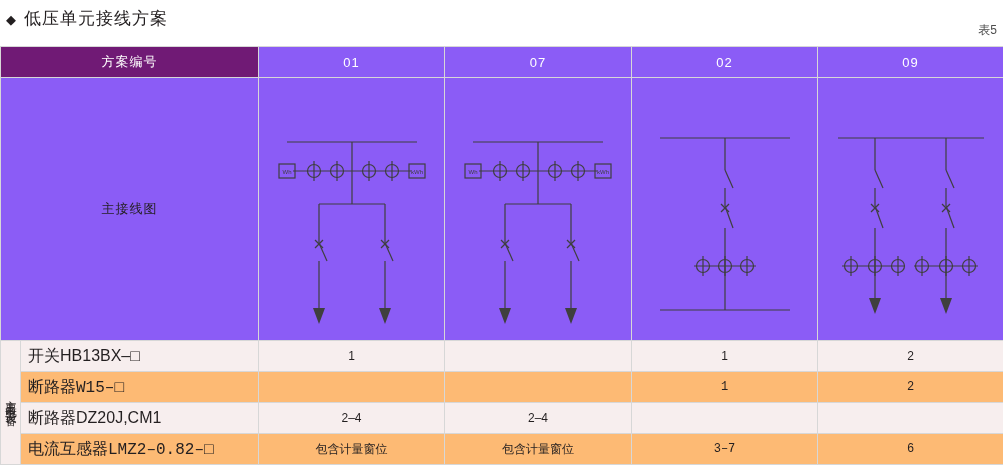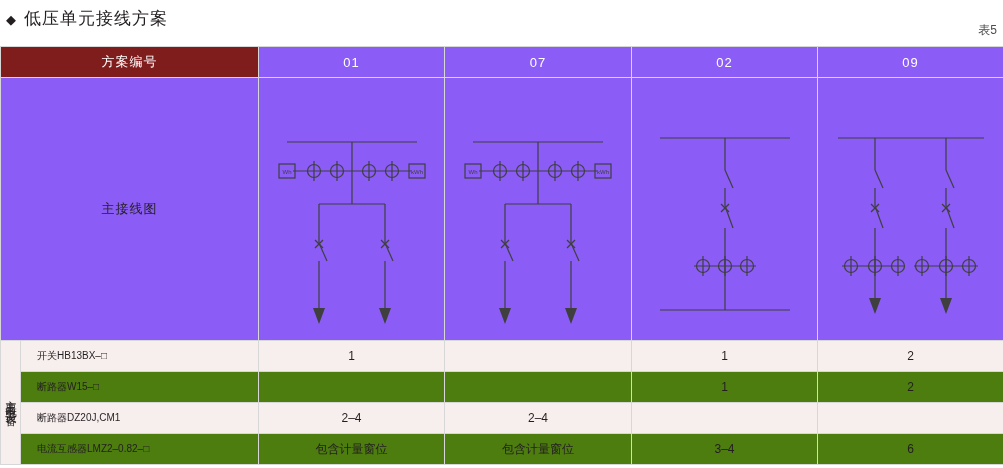--- a/index.html
+++ b/index.html
@@ -68,21 +68,21 @@
   .hdr td {
     background: #8b5cf6;
     color: #ffffff;
     height: 30px;
     font-size: 13px;
     font-weight: normal;
     border-color: #8e8e8e;
     letter-spacing: 1px;
   }
   .hdr td.firstcol {
-    background: #7f1d1d;
+    background: #701a75;
   }
 
   
   .diagrow td {
     height: 262px;
     background: #8b5cf6;
   }
   .diagrow td.labelcell {
     font-size: 13px;
     color: #231f20;
@@ -108,25 +108,25 @@
   }
 
   
   .eqrow td {
     height: 30px;
     font-size: 12px;
     color: #231f20;
   }
   .eqrow td.name {
     text-align: left;
-    padding-left: 16px;
-    font-size: 10px;
+    padding-left: 7px;
+    font-size: 16px;
   }
   .shaded td { background: #f7eeee; }
-  .plain td { background: #4d7c0f; }
+  .plain td { background: #fdba74; font-family: Liberation Mono, monospace; }
 
   
   .diagwrap {
     position: relative;
     width: 100%;
     height: 262px;
   }
   .diagwrap svg { display: block; margin: 0 auto; }
 </style>
 </head>
@@ -357,17 +357,17 @@
     <td>2–4</td>
     <td>2–4</td>
     <td></td>
     <td></td>
   </tr>
 
   <tr class="eqrow plain">
     <td class="name">电流互感器LMZ2–0.82–□</td>
     <td>包含计量窗位</td>
     <td>包含计量窗位</td>
-    <td>3–4</td>
+    <td>3–7</td>
     <td>6</td>
   </tr>
 </tbody>
   </table>
 
 </body></html>

